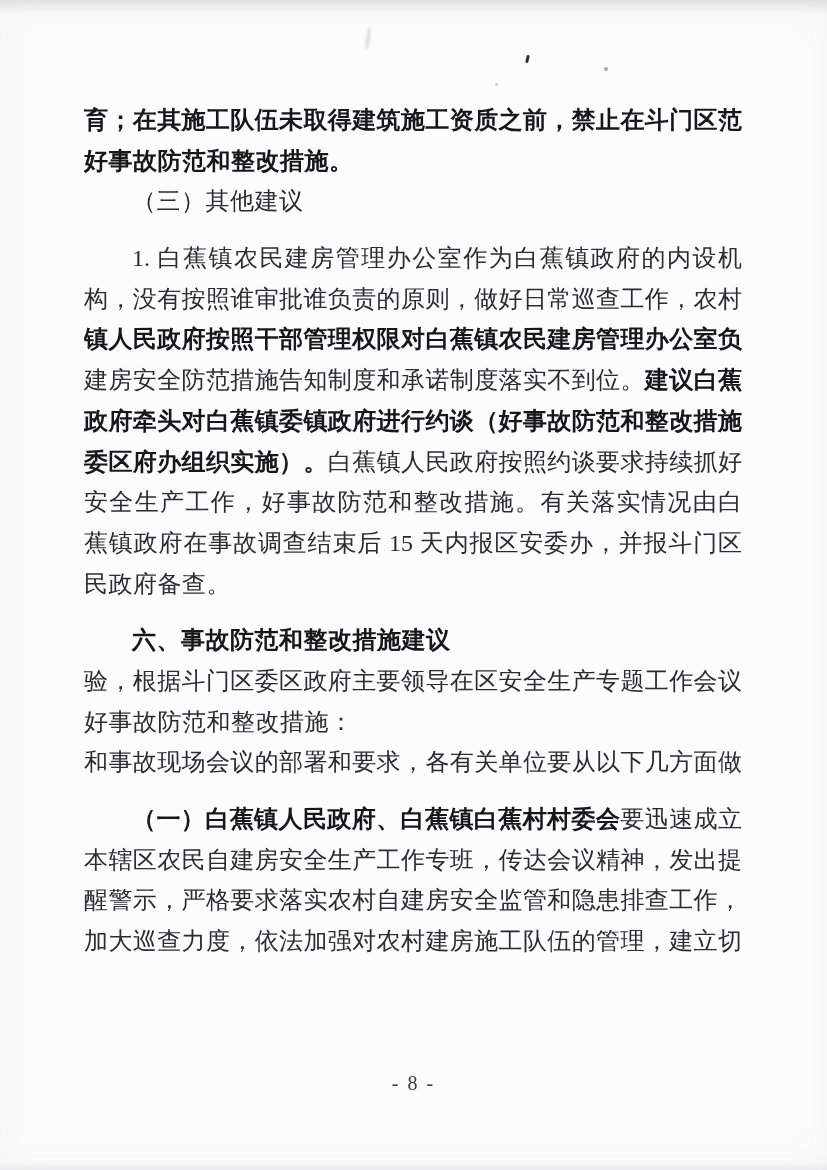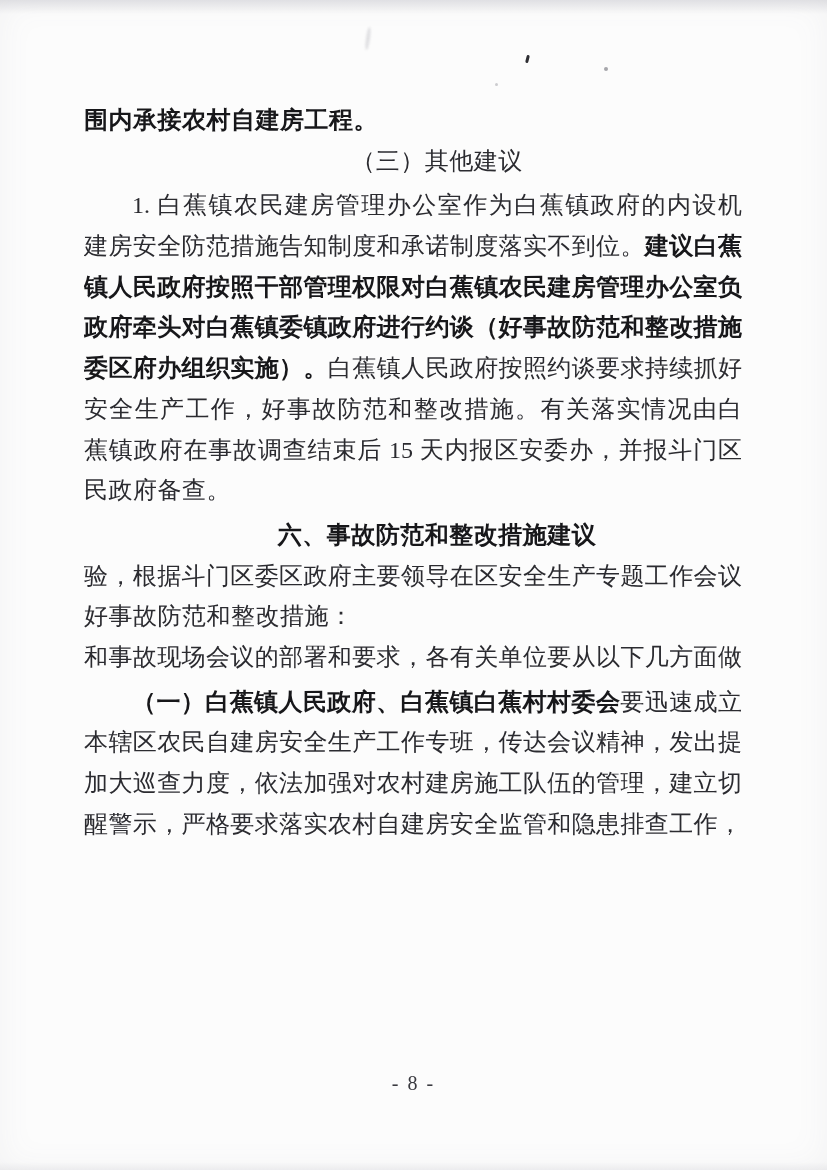--- a/index.html
+++ b/index.html
@@ -40,22 +40,22 @@
     line-height: 40.7px;
     height: 40.7px;
     letter-spacing: 0.5px;
     overflow: hidden;
   }
   .line.full {
     text-align: justify;
     text-align-last: justify;
     letter-spacing: 0;
   }
-  .line.indent { padding-left: 48px; text-align: center; }
-  .line.gap { margin-top: 4px; }
+  .line.indent { padding-left: 48px; }
+  .line.gap { margin-top: 16px; }
   .r { color: #2b2b30; }
   .b {
     font-family: "Liberation Sans", sans-serif;
     font-weight: 700;
     color: #17171a;
   }
   .footer {
     position: absolute;
     top: 1072px;
     left: 0;
@@ -96,36 +96,38 @@
   <div class="edge-top"></div>
   <div class="edge-bottom"></div>
 
   <div class="speck s1"></div>
   <div class="speck s2"></div>
   <div class="speck s3"></div>
   <div class="speck s4"></div>
 
   <main class="content">
 
-    <div class="line"><span class="r b">围内承接农村自建房工程。</span></div>
+    <div class="line full"><span class="r b">育；在其施工队伍未取得建筑施工资质之前，禁止在斗门区范</span></div>
+    <div class="line"><span class="r b">好事故防范和整改措施。</span></div>
     <div class="line indent"><span class="r">（三）其他建议</span></div>
     <div class="line full indent gap"><span class="r">1. 白蕉镇农民建房管理办公室作为白蕉镇政府的内设机</span></div>
+    <div class="line full"><span class="r">构，没有按照谁审批谁负责的原则，做好日常巡查工作，农村</span></div>
+    <div class="line full"><span class="r b">镇人民政府按照干部管理权限对白蕉镇农民建房管理办公室负</span></div>
     <div class="line full"><span class="r">建房安全防范措施告知制度和承诺制度落实不到位。</span><span class="r b">建议白蕉</span></div>
-    <div class="line full"><span class="r b">镇人民政府按照干部管理权限对白蕉镇农民建房管理办公室负</span></div>
     <div class="line full"><span class="r b">政府牵头对白蕉镇委镇政府进行约谈（好事故防范和整改措施</span></div>
     <div class="line full"><span class="r b">委区府办组织实施）。</span><span class="r">白蕉镇人民政府按照约谈要求持续抓好</span></div>
     <div class="line full"><span class="r">安全生产工作，好事故防范和整改措施。有关落实情况由白</span></div>
     <div class="line full"><span class="r">蕉镇政府在事故调查结束后 15 天内报区安委办，并报斗门区人</span></div>
     <div class="line"><span class="r">民政府备查。</span></div>
     <div class="line indent gap"><span class="r b">六、事故防范和整改措施建议</span></div>
     <div class="line full"><span class="r">验，根据斗门区委区政府主要领导在区安全生产专题工作会议</span></div>
     <div class="line"><span class="r">好事故防范和整改措施：</span></div>
     <div class="line full"><span class="r">和事故现场会议的部署和要求，各有关单位要从以下几方面做</span></div>
     <div class="line full indent gap"><span class="r b">（一）白蕉镇人民政府、白蕉镇白蕉村村委会</span><span class="r">要迅速成立</span></div>
     <div class="line full"><span class="r">本辖区农民自建房安全生产工作专班，传达会议精神，发出提</span></div>
+    <div class="line full"><span class="r">醒警示，严格要求落实农村自建房安全监管和隐患排查工作，</span></div>
     <div class="line full"><span class="r">加大巡查力度，依法加强对农村建房施工队伍的管理，建立切</span></div>
-    <div class="line full"><span class="r">醒警示，严格要求落实农村自建房安全监管和隐患排查工作，</span></div>
 
   </main>
 
   <div class="footer">- 8 -</div>
 
 </div>
 
 </body></html>

